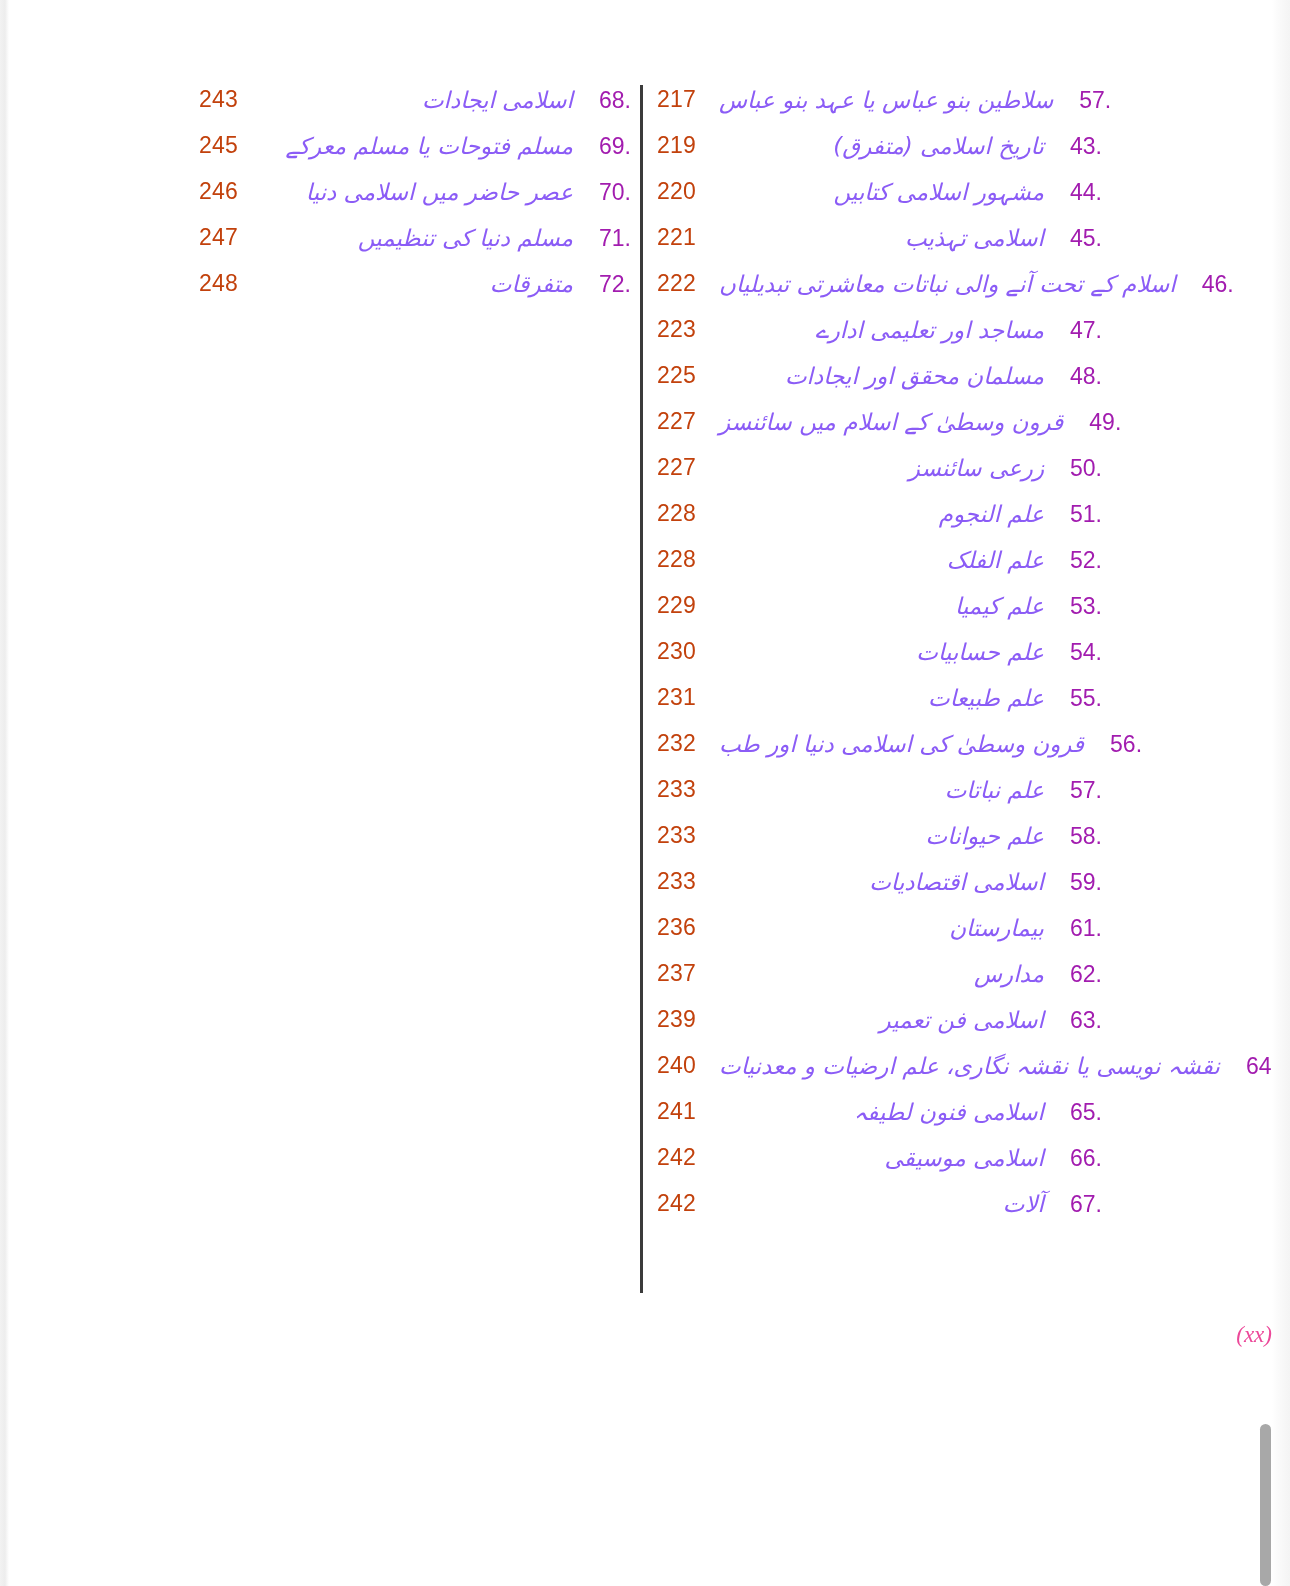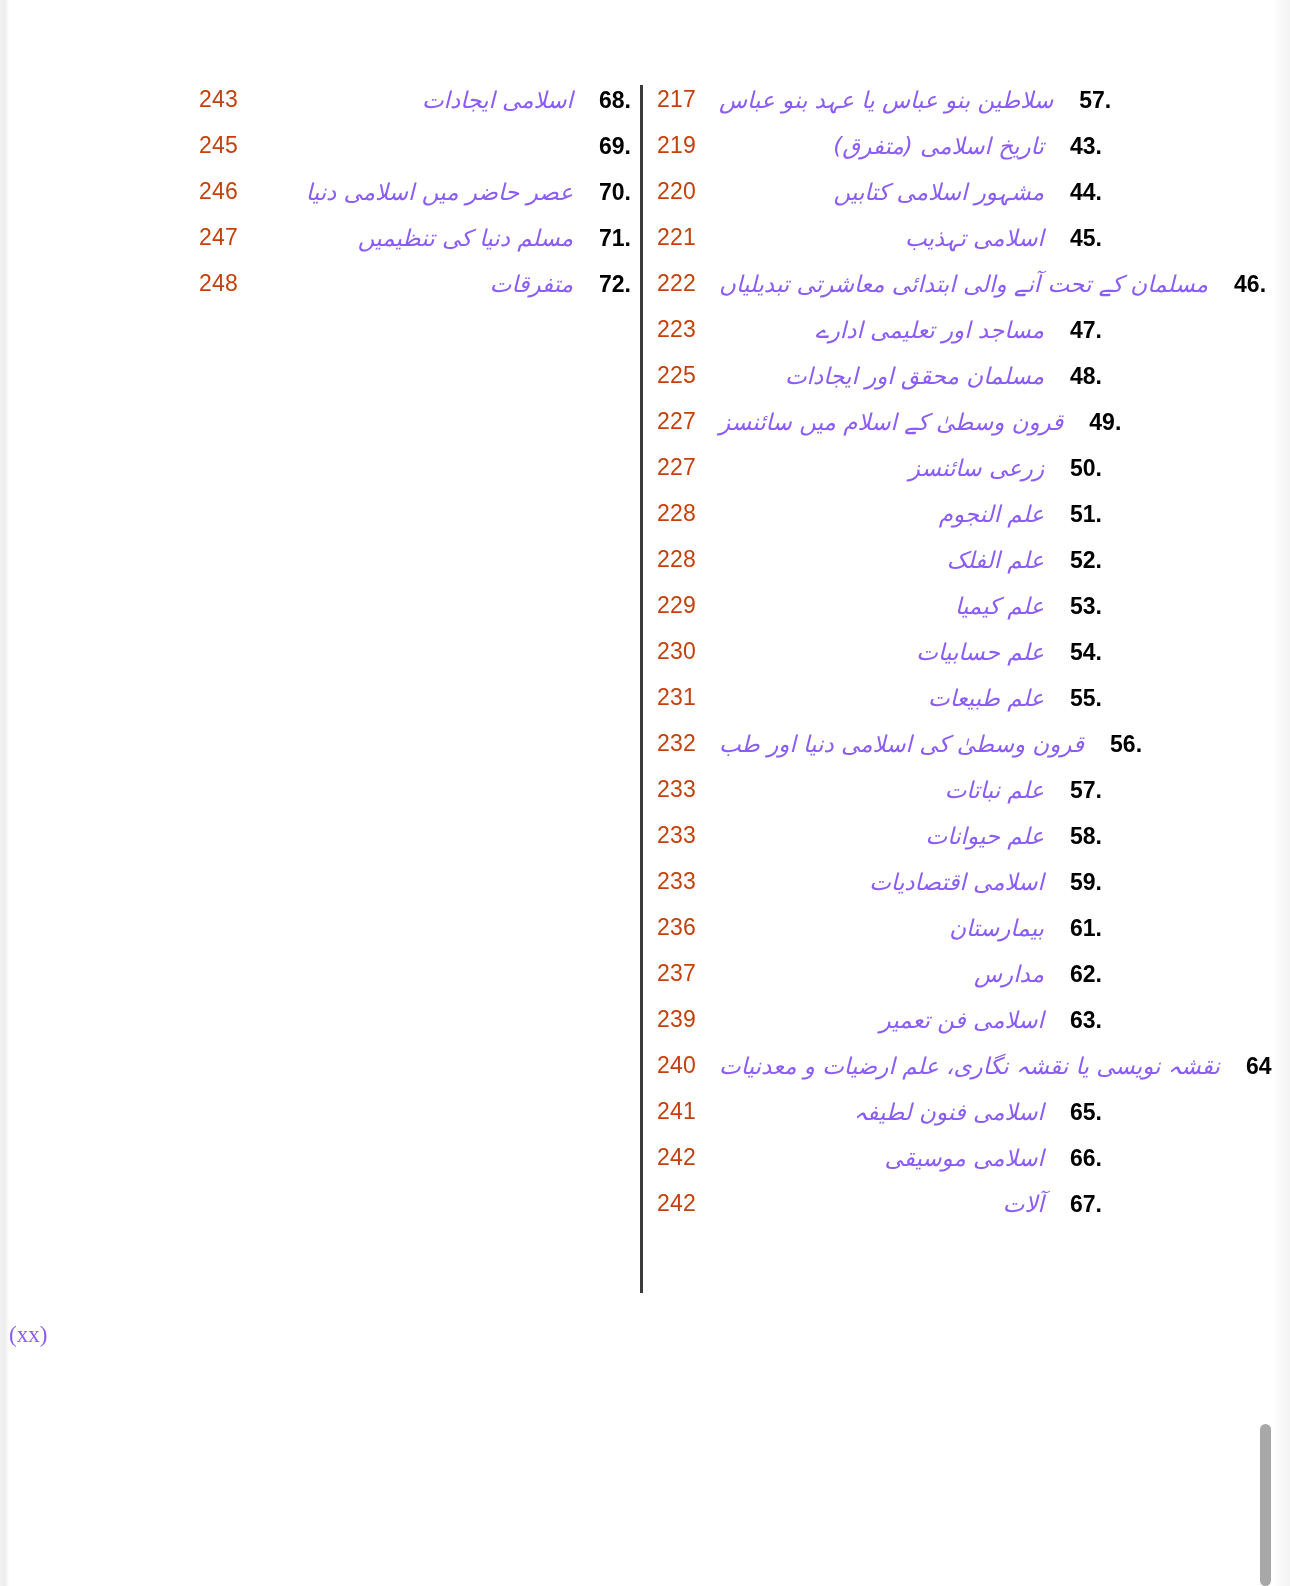--- a/index.html
+++ b/index.html
@@ -101,47 +101,47 @@
     gap: 14px;
     padding-top: 1px;
   }
 
   .item-num {
     flex: 0 0 auto;
     min-width: 44px;
     text-align: right;
     font-family: "Liberation Sans", "DejaVu Sans", sans-serif;
     font-size: 23px;
-    color: #000000;
+    color: #a21caf;
     line-height: 34px;
     direction: ltr;
     unicode-bidi: isolate;
-    font-weight: bold;
   }
 
   .item-title {
     flex: 0 1 auto;
     direction: rtl;
     font-family: "DejaVu Sans", "Liberation Sans", sans-serif;
     font-size: 23px;
     line-height: 34px;
     color: #8b5cf6;
     white-space: nowrap;
     font-style: italic;
   }
 
   #page-folio {
     position: absolute;
     left: 0;
     top: 1322px;
     width: 1263px;
-    text-align: left;
+    text-align: right;
     font-family: "Liberation Serif", "DejaVu Serif", serif;
+    font-style: italic;
     font-size: 23px;
-    color: #8b5cf6;
+    color: #ec4899;
   }
 </style>
 </head>
 <body>
 
 <div id="left-edge-strip"></div>
 
 <div id="page-sheet">
 
   <div id="column-divider"></div>
@@ -172,21 +172,21 @@
         <div class="page-num">221</div>
         <div class="entry-body">
           <div class="item-num">45.</div>
           <div class="item-title" dir="rtl" lang="ur">اسلامی تہذیب</div>
         </div>
       </div>
       <div class="toc-row">
         <div class="page-num">222</div>
         <div class="entry-body">
           <div class="item-num">46.</div>
-          <div class="item-title" dir="rtl" lang="ur">مسلمان کے تحت آنے والی ابتدائی معاشرتی تبدیلیاں</div>
+          <div class="item-title" dir="rtl" lang="ur">اسلام کے تحت آنے والی نباتات معاشرتی تبدیلیاں</div>
         </div>
       </div>
       <div class="toc-row">
         <div class="page-num">223</div>
         <div class="entry-body">
           <div class="item-num">47.</div>
           <div class="item-title" dir="rtl" lang="ur">مساجد اور تعلیمی ادارے</div>
         </div>
       </div>
       <div class="toc-row">
@@ -329,20 +329,21 @@
         <div class="page-num">243</div>
         <div class="entry-body">
           <div class="item-num">68.</div>
           <div class="item-title" dir="rtl" lang="ur">اسلامی ایجادات</div>
         </div>
       </div>
       <div class="toc-row">
         <div class="page-num">245</div>
         <div class="entry-body">
           <div class="item-num">69.</div>
+          <div class="item-title" dir="rtl" lang="ur">مسلم فتوحات یا مسلم معرکے</div>
         </div>
       </div>
       <div class="toc-row">
         <div class="page-num">246</div>
         <div class="entry-body">
           <div class="item-num">70.</div>
           <div class="item-title" dir="rtl" lang="ur">عصر حاضر میں اسلامی دنیا</div>
         </div>
       </div>
       <div class="toc-row">

